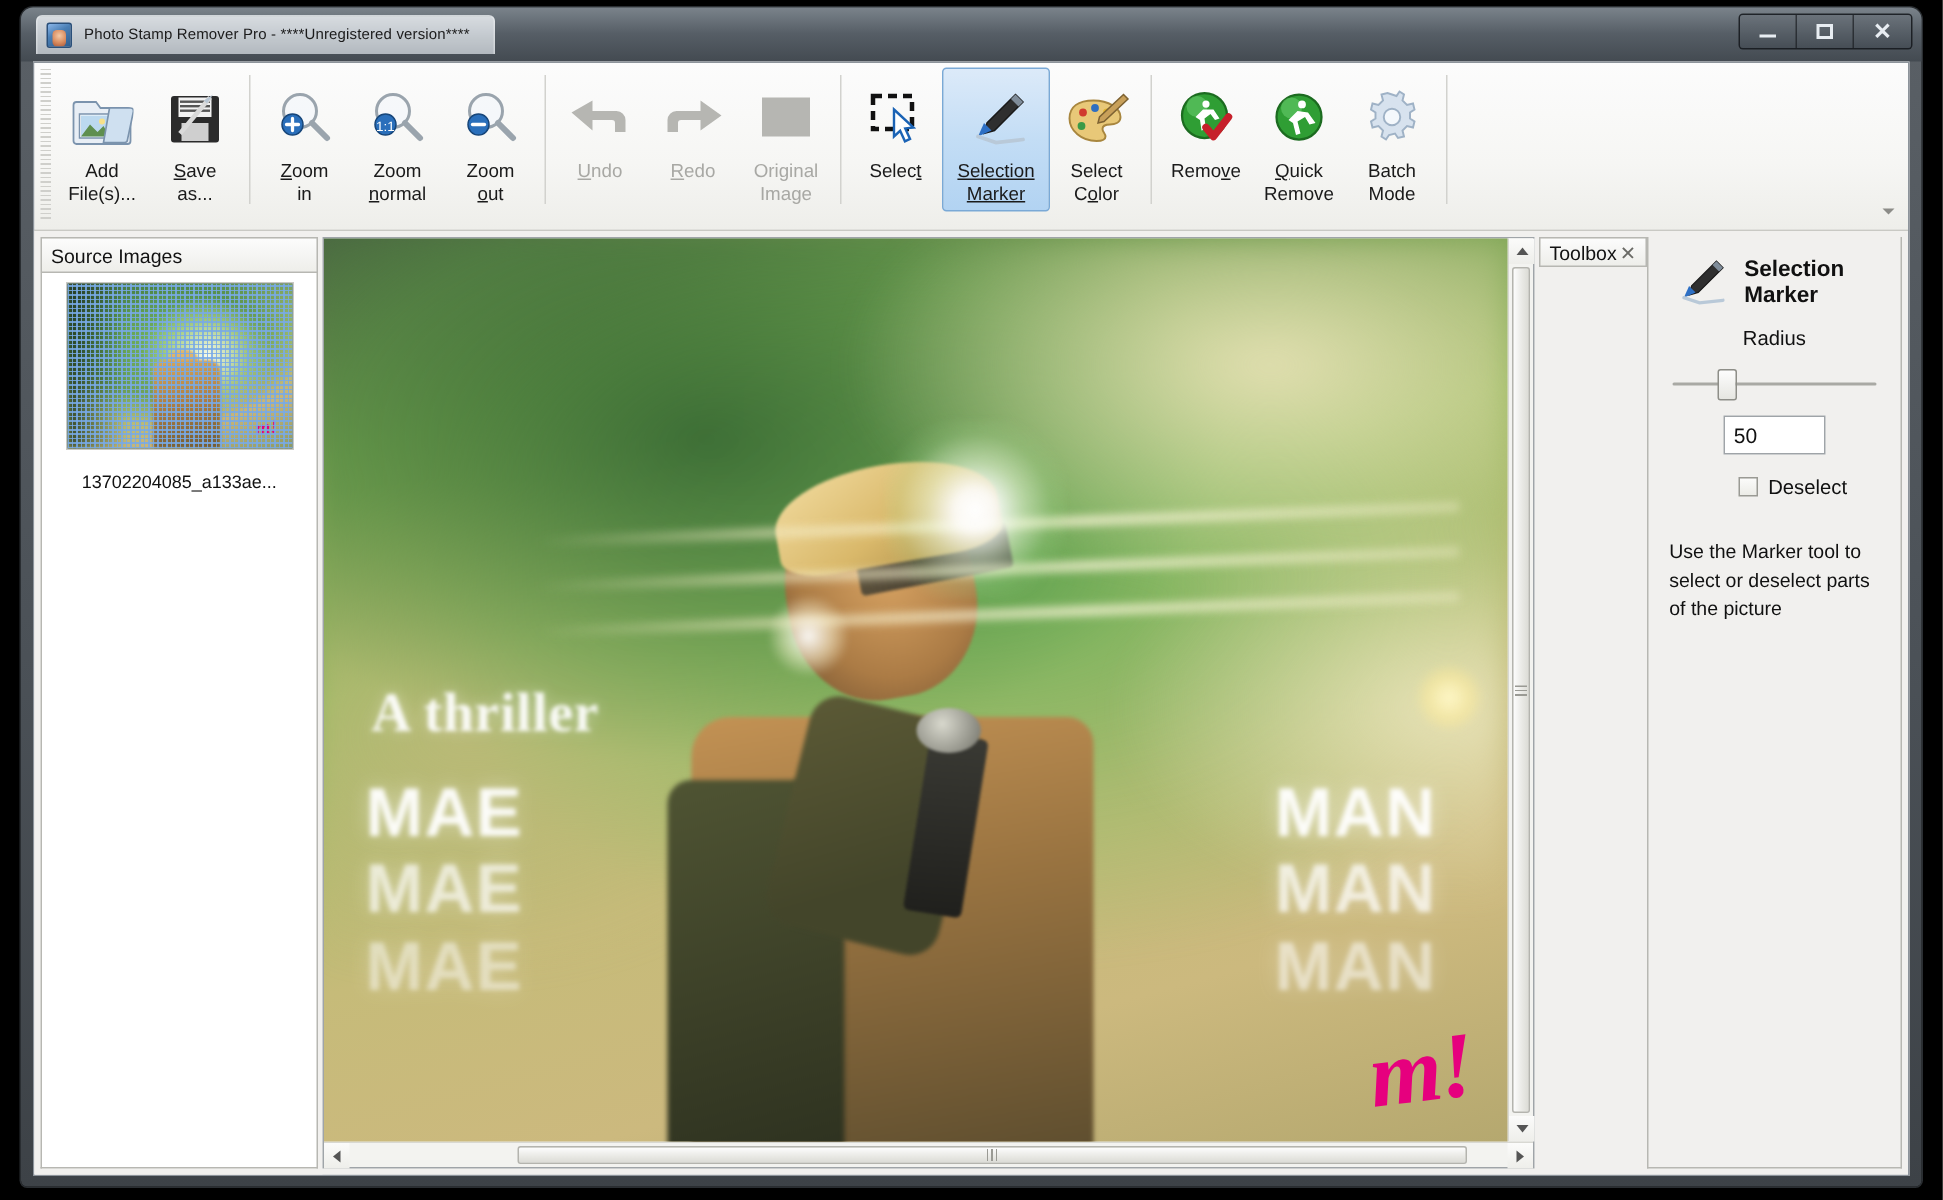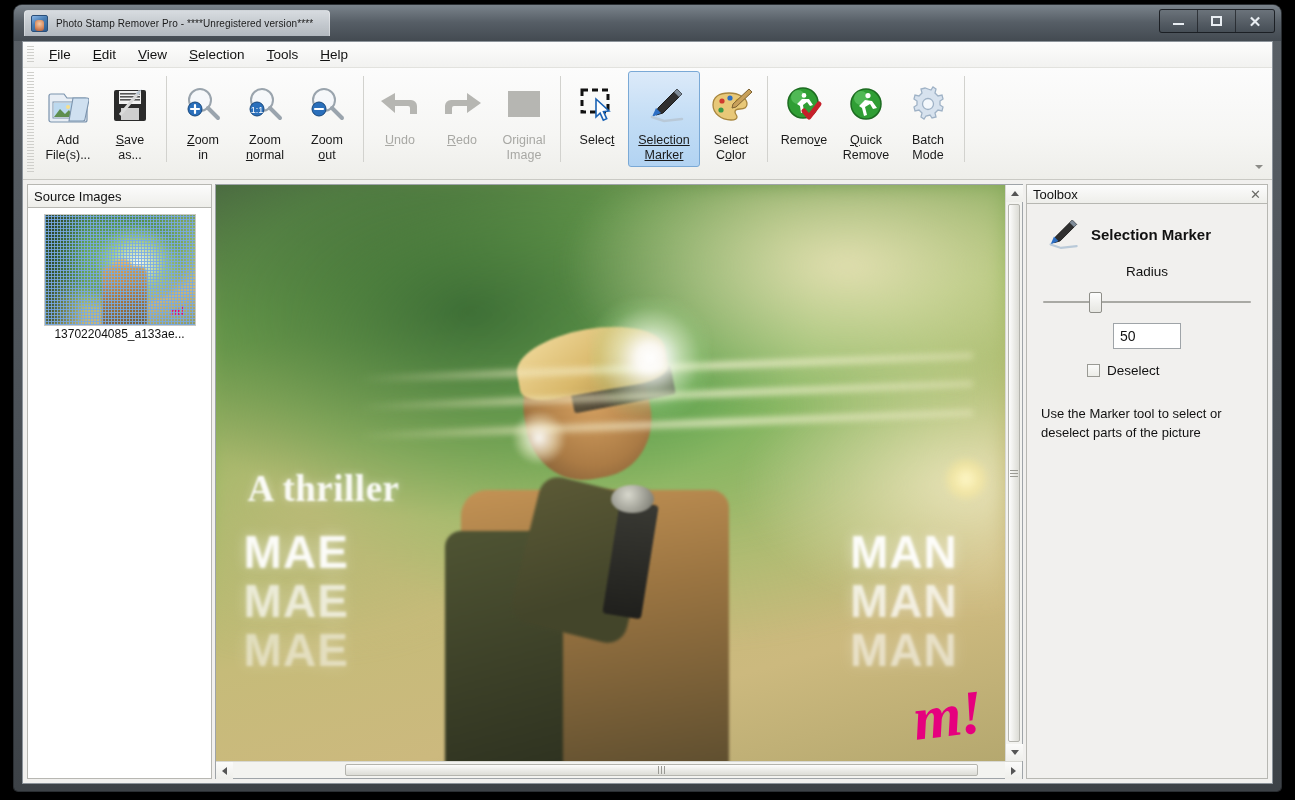--- a/index.html
+++ b/index.html
@@ -186,21 +186,21 @@
     font-family: "Liberation Serif", serif; font-style: italic; font-weight: bold;
     font-size: 13px; color: #e6007e; transform: rotate(-6deg); line-height: 1;
   }
   .thumb-selection {
     position: absolute; inset: 0; pointer-events: none;
     background-image:
       repeating-linear-gradient(0deg, rgba(120,170,230,.85) 0 1px, transparent 1px 3px),
       repeating-linear-gradient(90deg, rgba(120,170,230,.85) 0 1px, transparent 1px 3px);
   }
   .thumb-caption {
-    font-size: 12px; color: #111; margin-top: 1px; max-width: 156px;
+    font-size: 12px; color: #111; margin-top: 14px; max-width: 156px;
     overflow: hidden; white-space: nowrap; text-align: right;
   }
 
   
   #canvas-dock { flex: 1; min-width: 0; display: flex; flex-direction: column; padding: 4px 3px 4px 0; }
   #canvas-frame {
     flex: 1; min-height: 0; display: flex; flex-direction: column;
     border: 1px solid #9fa4a8; background: #ffffff;
   }
   #canvas-row { flex: 1; min-height: 0; display: flex; }
@@ -362,21 +362,21 @@
   .grip-lines-h {
     width: 7px; height: 8px;
     background-image: repeating-linear-gradient(90deg,#9a9a94 0 1px, transparent 1px 3px);
   }
   .ar-up { width:0;height:0;border-left:4px solid transparent;border-right:4px solid transparent;border-bottom:5px solid #555; }
   .ar-dn { width:0;height:0;border-left:4px solid transparent;border-right:4px solid transparent;border-top:5px solid #555; }
   .ar-lf { width:0;height:0;border-top:4px solid transparent;border-bottom:4px solid transparent;border-right:5px solid #555; }
   .ar-rt { width:0;height:0;border-top:4px solid transparent;border-bottom:4px solid transparent;border-left:5px solid #555; }
 
   
-  #right-dock { width: 246px; flex: none; display: flex; flex-direction: column; padding: 4px 4px 4px 0; }
+  #right-dock { width: 246px; flex: none; display: flex; flex-direction: row; padding: 4px 4px 4px 0; }
   #toolbox-header {
     height: 20px; flex: none; display: flex; align-items: center; justify-content: space-between;
     padding: 0 4px 0 6px; font-size: 13px; color: #111;
     background: linear-gradient(180deg,#fcfcfc,#eeeeea);
     border: 1px solid #b7b7b2;
   }
   #toolbox-close {
     width: 15px; height: 15px; display: flex; align-items: center; justify-content: center;
     color: #6a6a66; font-size: 13px; cursor: default;
   }
@@ -433,29 +433,20 @@
         <span class="max-g"></span>
       </div>
       <div class="capbtn">
         <span class="close-g">✕</span>
       </div>
     </div>
   </div>
 
   <div id="client">
 
-    <div id="menubar">
-      <div class="grip"></div>
-      <div class="menu-item"><span class="acc">F</span>ile</div>
-      <div class="menu-item"><span class="acc">E</span>dit</div>
-      <div class="menu-item"><span class="acc">V</span>iew</div>
-      <div class="menu-item"><span class="acc">S</span>election</div>
-      <div class="menu-item"><span class="acc">T</span>ools</div>
-      <div class="menu-item"><span class="acc">H</span>elp</div>
-    </div>
 
     <div id="toolbar">
       <div class="tbgrip"></div>
 
       <div class="tbtn">
         <span class="ico">
           <svg width="42" height="40" viewBox="0 0 42 40">
             <path d="M4 9h13l3 4h18a2 2 0 012 2v20a2 2 0 01-2 2H4a2 2 0 01-2-2V11a2 2 0 012-2z" fill="#e8eef5" stroke="#7b93ad" stroke-width="1.2"></path>
             <rect x="6" y="17" width="21" height="16" fill="#ffffff" stroke="#7b93ad" stroke-width="1"></rect>
             <rect x="7" y="18" width="19" height="14" fill="#bcd9ef"></rect>

